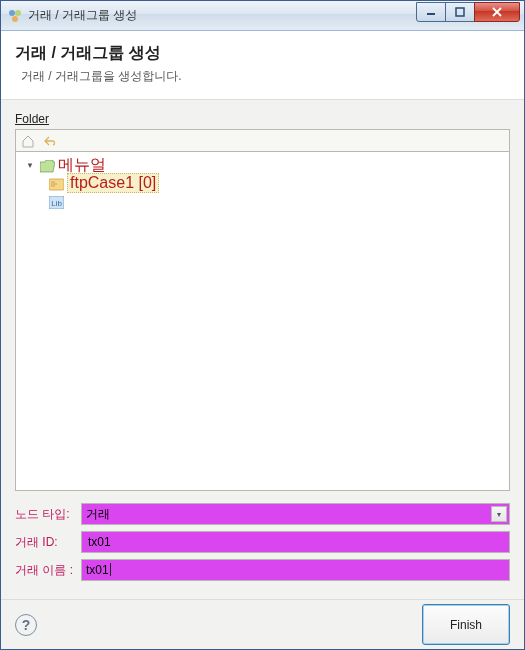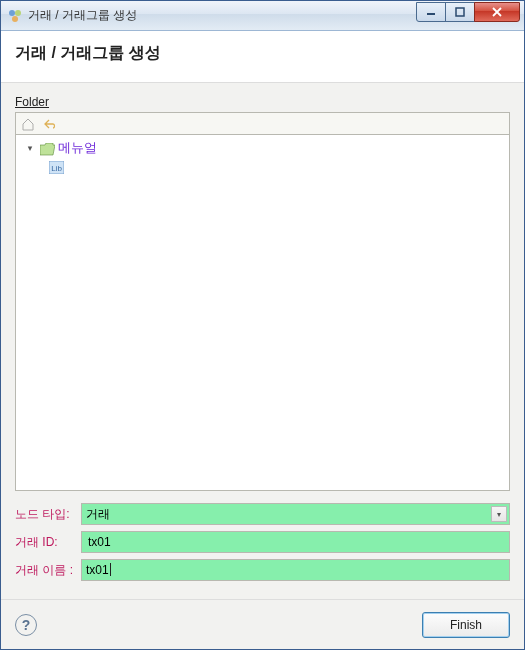--- a/index.html
+++ b/index.html
@@ -125,21 +125,21 @@
   .expander {
     width: 12px; height: 12px;
     display: flex; align-items: center; justify-content: center;
     font-size: 9px;
     color: #555;
   }
   .node-icon {
     width: 16px; height: 16px;
     display: flex; align-items: flex-end; justify-content: center;
   }
-  .node-label { font-size: 13px; color: #6d28d9; }
+  .node-label { font-size: 16px; color: #b91c1c; }
   .indent-1 { padding-left: 6px; }
   .indent-2 { padding-left: 30px; }
   .selected .node-label {
     background: #f7f1c9;
     border: 1px dotted #c9b870;
     padding: 0 2px;
   }
   .form {
     margin-top: 12px;
   }
@@ -150,21 +150,21 @@
   }
   .form-label {
     width: 66px;
     font-size: 12px;
     color: #be185d;
   }
   .combo, .txt {
     flex: 1;
     height: 22px;
     border: 1px solid #b8b8b0;
-    background: #86efac;
+    background: #d946ef;
     padding: 2px 4px;
     font-size: 12px;
     font-family: inherit;
     display: flex;
     align-items: center;
     position: relative;
   }
   .combo .combo-arrow {
     position: absolute;
     right: 2px; top: 2px;
@@ -205,21 +205,21 @@
     border: 1.5px solid #7a8fa5;
     border-radius: 50%;
     color: #5a7390;
     display: flex; align-items: center; justify-content: center;
     font-size: 14px;
     font-weight: bold;
   }
   .footer-spacer { flex: 1; }
   .btn {
     width: 88px;
-    height: 26px;
+    height: 41px;
     border: 1px solid #8a8a8a;
     background: linear-gradient(to bottom, #fdfdfd, #ebebeb);
     border-radius: 3px;
     font-size: 12px;
     margin-left: 0;
     display: flex; align-items: center; justify-content: center;
     color: #222;
   }
   .btn.primary {
     border: 1px solid #3c7fb1;
@@ -254,20 +254,21 @@
       <div class="win-btn close">
         <svg width="10" height="10">
             <path d="M1 1 L9 9 M9 1 L1 9" stroke="#fff" stroke-width="1.8"></path>
           </svg>
       </div>
     </div>
   </div>
 
   <div class="header-panel">
     <div class="header-title">거래 / 거래그룹 생성</div>
+    <div class="header-sub">거래 / 거래그룹을 생성합니다.</div>
   </div>
 
   <div class="content">
     <div class="section-label">Folder</div>
 
     <div class="tree-toolbar">
       <span class="tb-icon">
         <svg width="14" height="14" viewBox="0 0 14 14">
           <path d="M2 7 L7 2 L12 7 L12 13 L2 13 Z" fill="none" stroke="#9a9a9a" stroke-width="1"></path>
         </svg>
@@ -282,20 +283,29 @@
     <div class="tree-box">
       <div class="tree-node indent-1">
         <span class="expander">▾</span>
         <span class="node-icon">
           <svg width="15" height="13" viewBox="0 0 15 13">
             <path d="M0 2 L5 2 L6 0 L13 0 L13 2 L15 2 L13 12 L0 12 Z" fill="#bfe29a" stroke="#5a8a3a" stroke-width="0.6"></path>
           </svg>
         </span>
         <span class="node-label">메뉴얼</span>
       </div>
+      <div class="tree-node indent-2 selected">
+        <span class="node-icon">
+          <svg width="15" height="13" viewBox="0 0 15 13">
+            <rect x="0" y="1" width="15" height="11" rx="1" fill="#f6d78a" stroke="#c7963a" stroke-width="0.7"></rect>
+            <path d="M2 4 L6 4 M2 6 L8 6 M2 8 L6 8" stroke="#c7963a" stroke-width="0.8"></path>
+          </svg>
+        </span>
+        <span class="node-label">ftpCase1 [0]</span>
+      </div>
       <div class="tree-node indent-2">
         <span class="node-icon">
           <svg width="15" height="13" viewBox="0 0 15 13">
             <rect x="0" y="0" width="15" height="13" rx="1" fill="#cfe3f6" stroke="#5a8ac2" stroke-width="0.7"></rect>
             <text x="7.5" y="10" font-size="8" text-anchor="middle" fill="#3a6aa2" font-family="sans-serif">Lib</text>
           </svg>
         </span>
       </div>
     </div>
 

